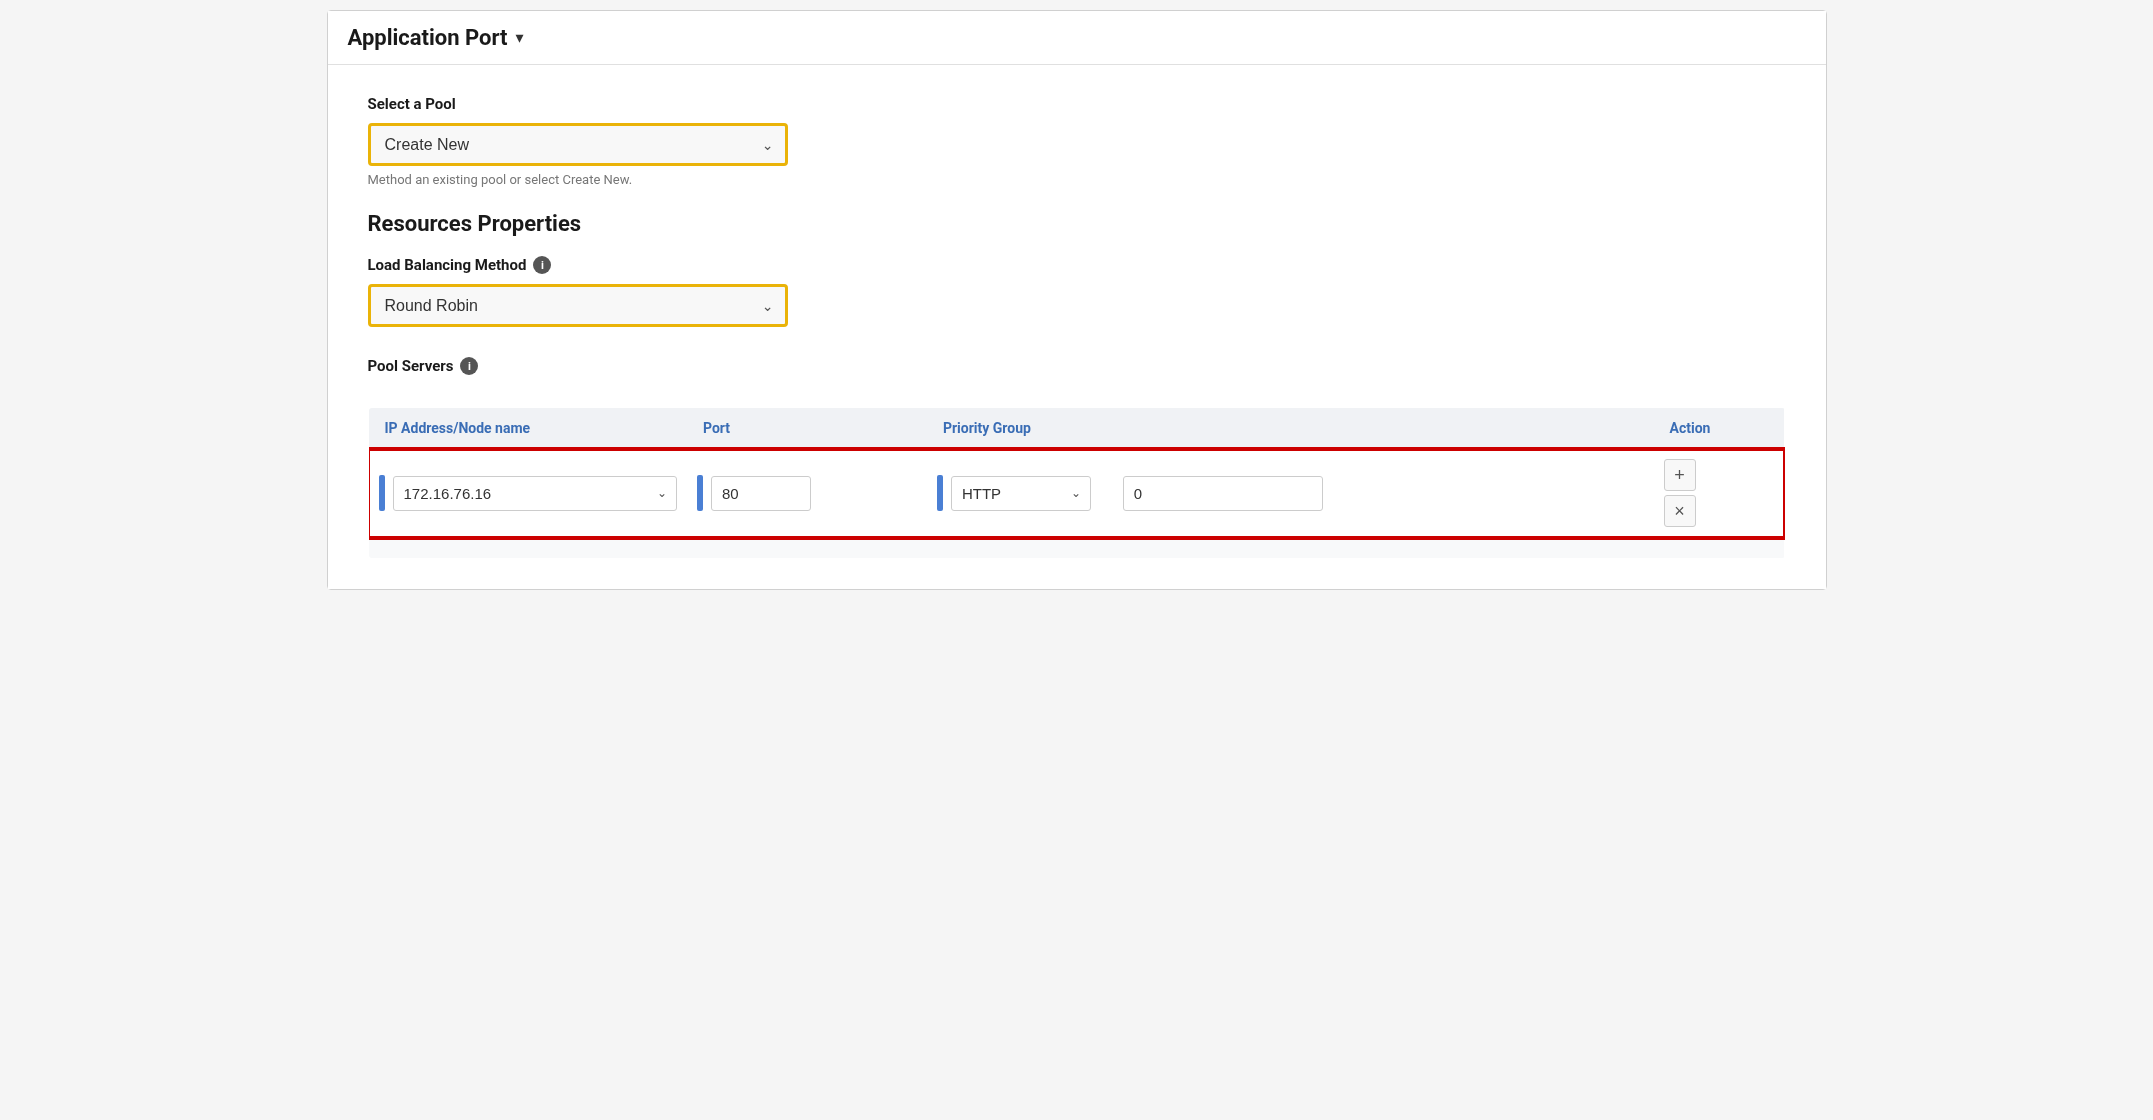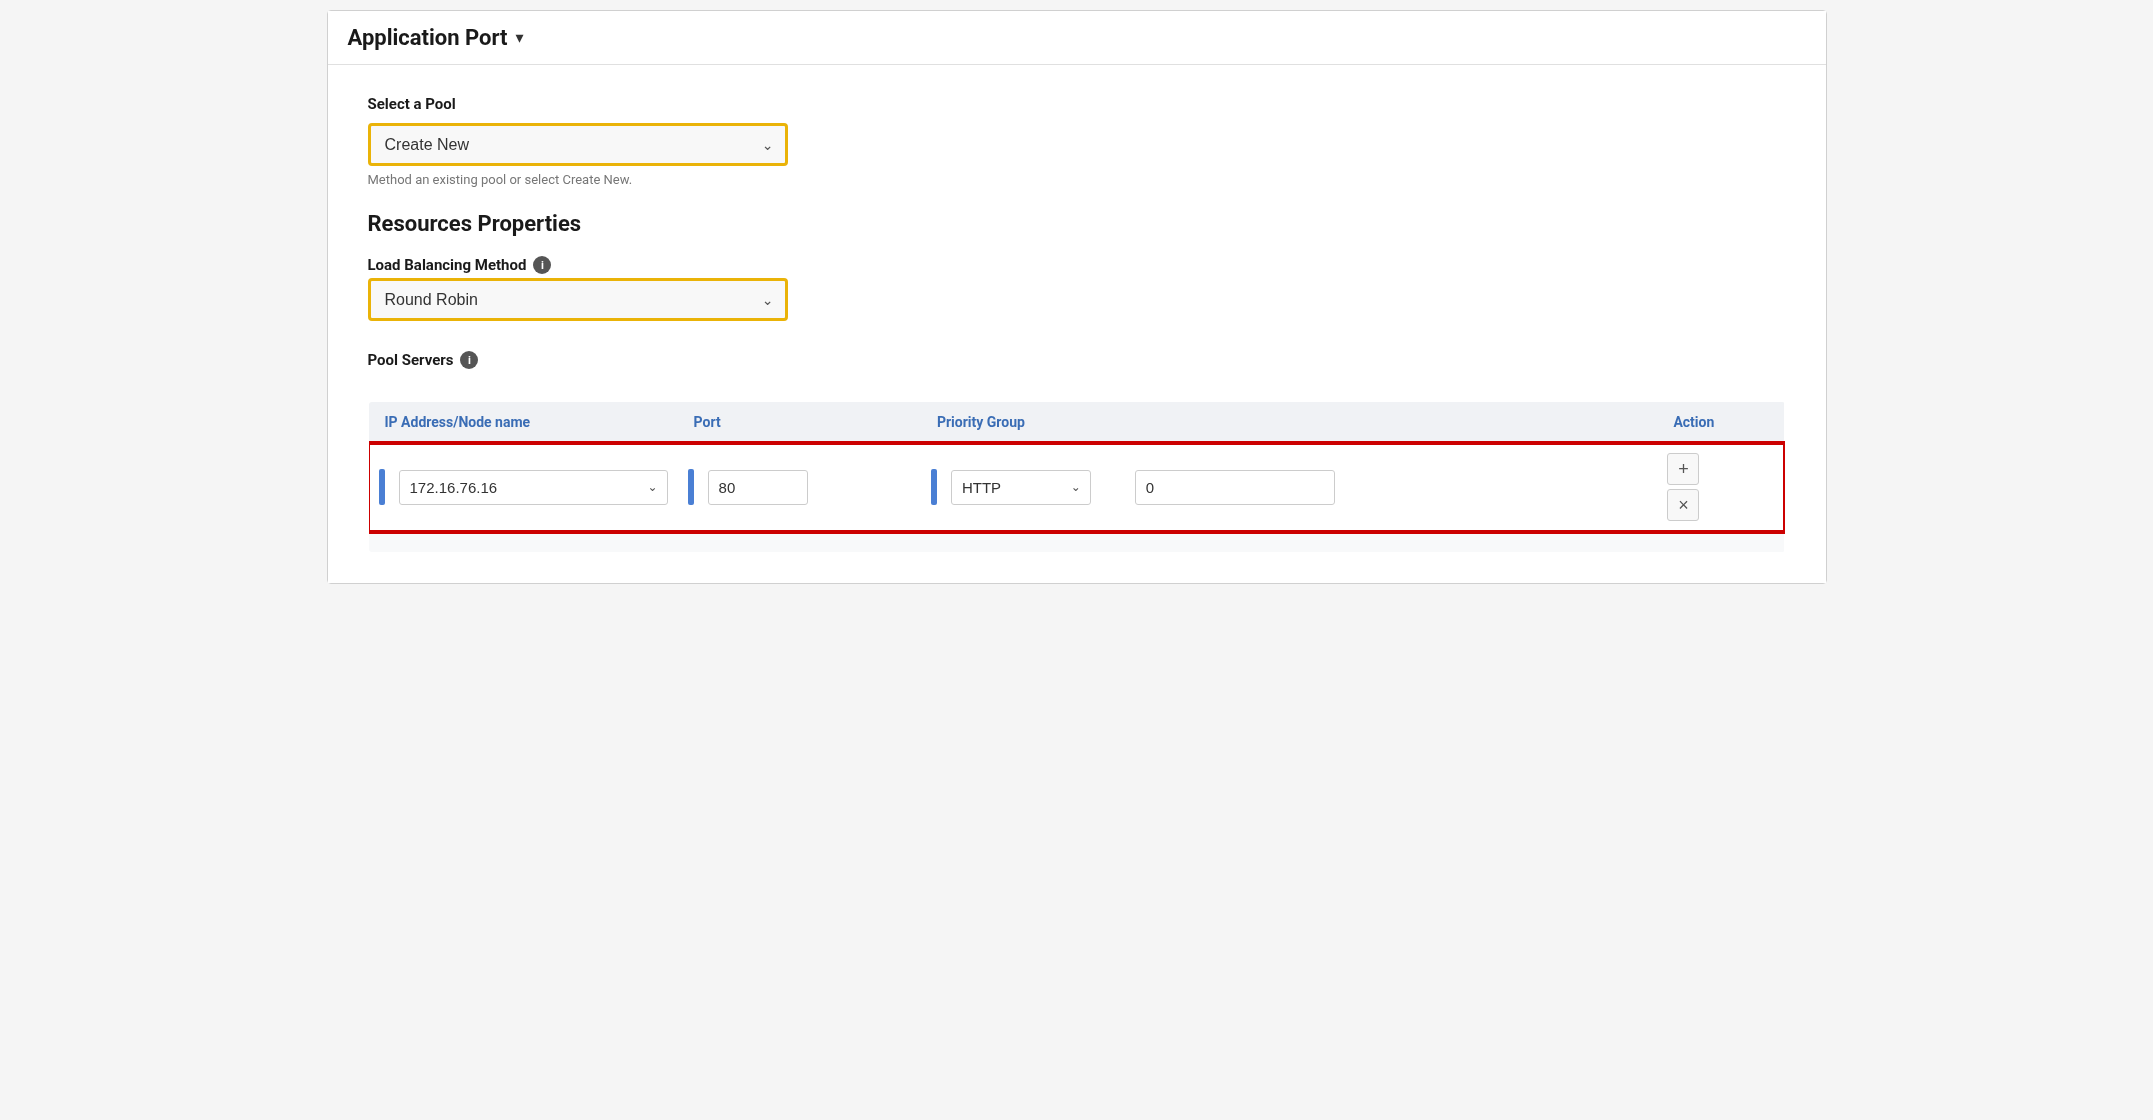--- a/index.html
+++ b/index.html
@@ -102,21 +102,21 @@
       margin-bottom: 20px;
     }
 
     
     .field-label {
       display: flex;
       align-items: center;
       font-size: 15px;
       font-weight: 700;
       color: #1a1a1a;
-      margin-bottom: 4px;
+      margin-bottom: 10px;
     }
 
     .info-icon {
       display: inline-flex;
       align-items: center;
       justify-content: center;
       width: 18px;
       height: 18px;
       border-radius: 50%;
       background: #555;
@@ -169,21 +169,21 @@
 
     .pool-table tbody td {
       padding: 10px 10px;
       vertical-align: middle;
       border-bottom: 1px solid #e8e8e8;
     }
 
     .cell-with-handle {
       display: flex;
       align-items: center;
-      gap: 6px;
+      gap: 0;
     }
 
     .drag-handle {
       width: 6px;
       height: 36px;
       background: #4a7fd4;
       border-radius: 2px;
       margin-right: 8px;
       flex-shrink: 0;
     }

